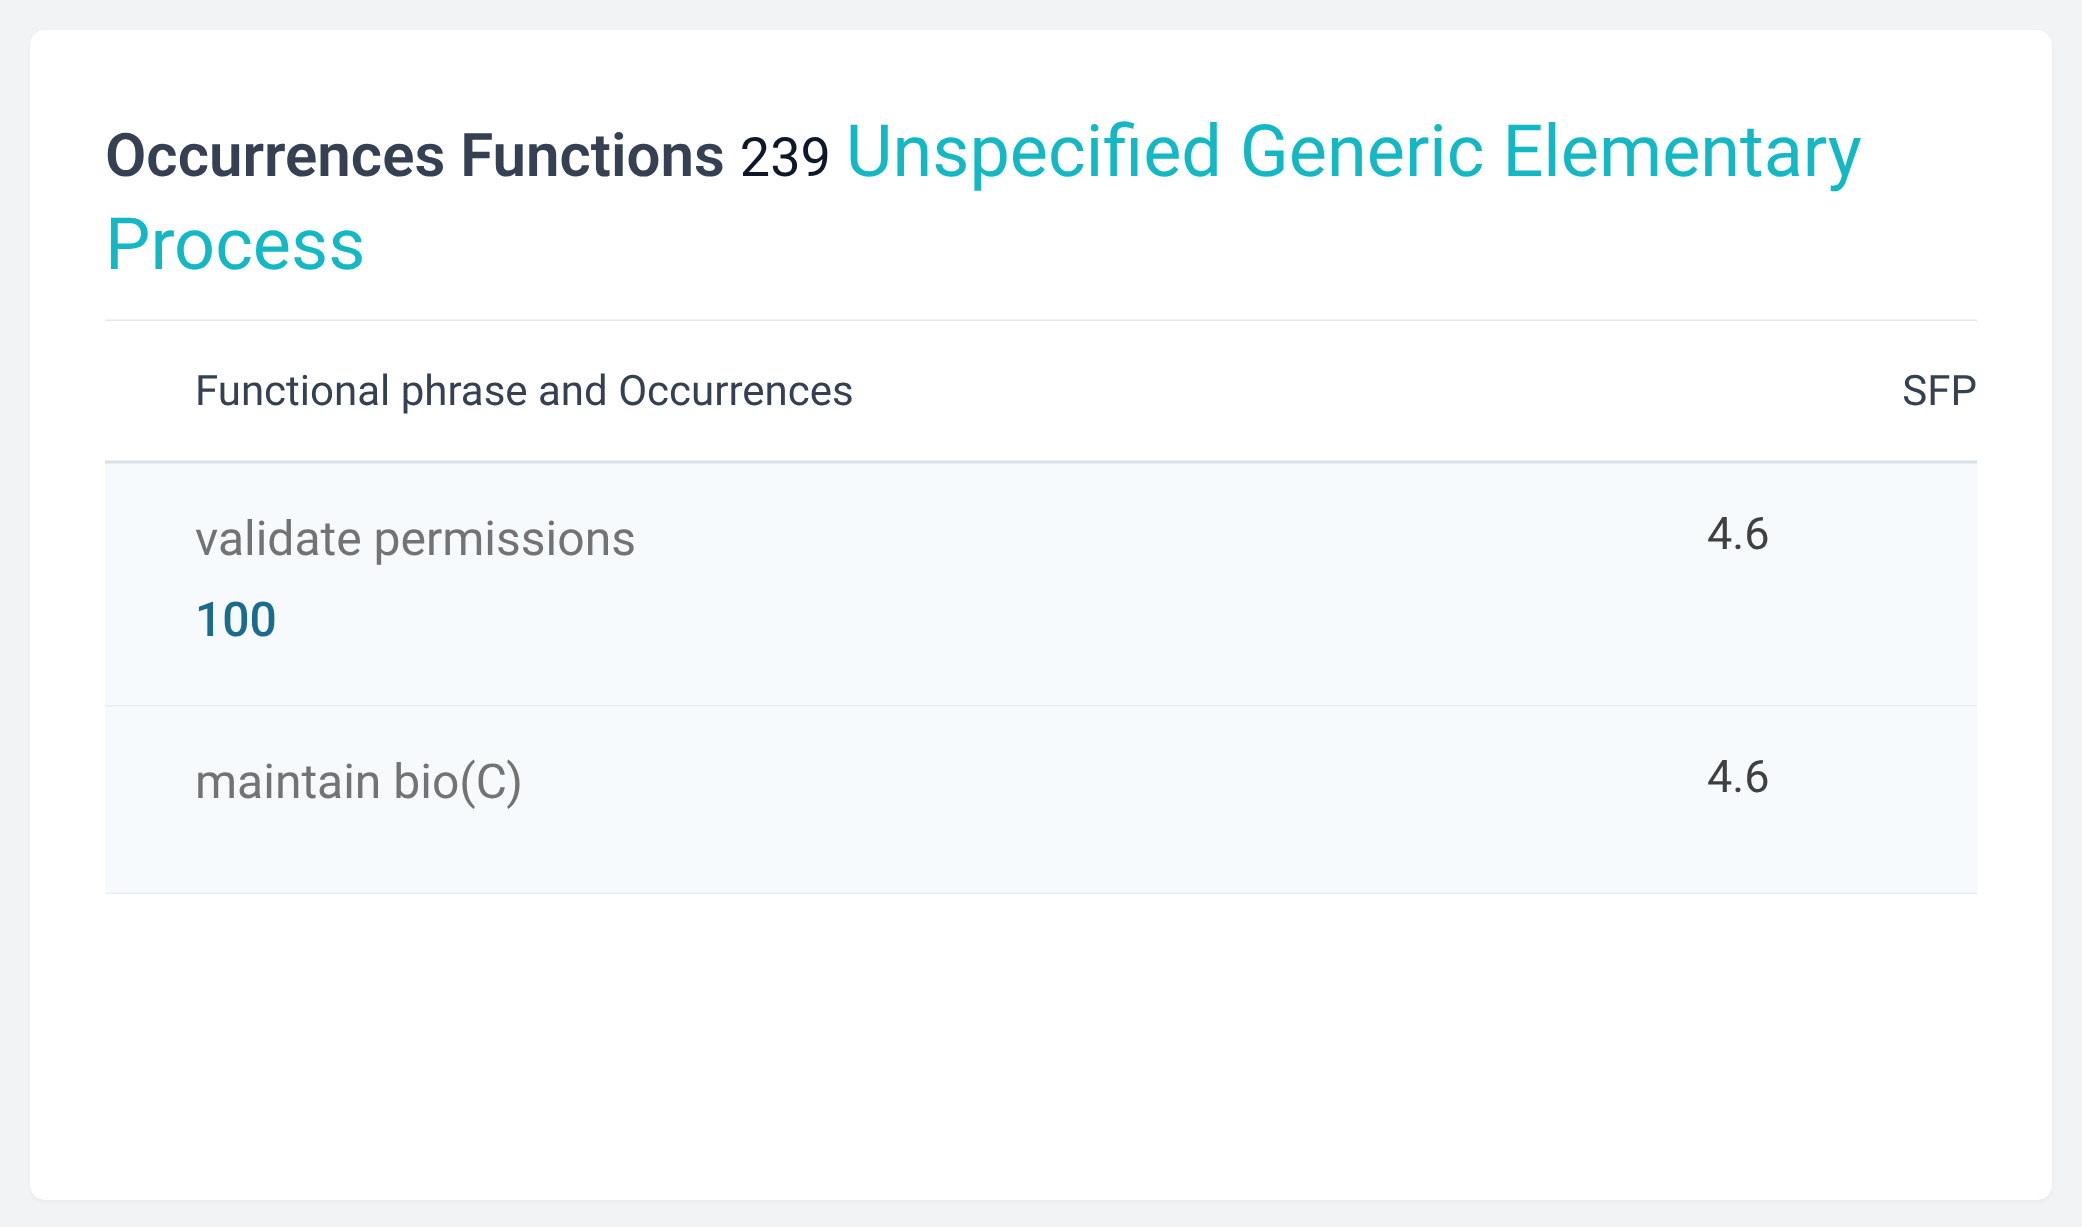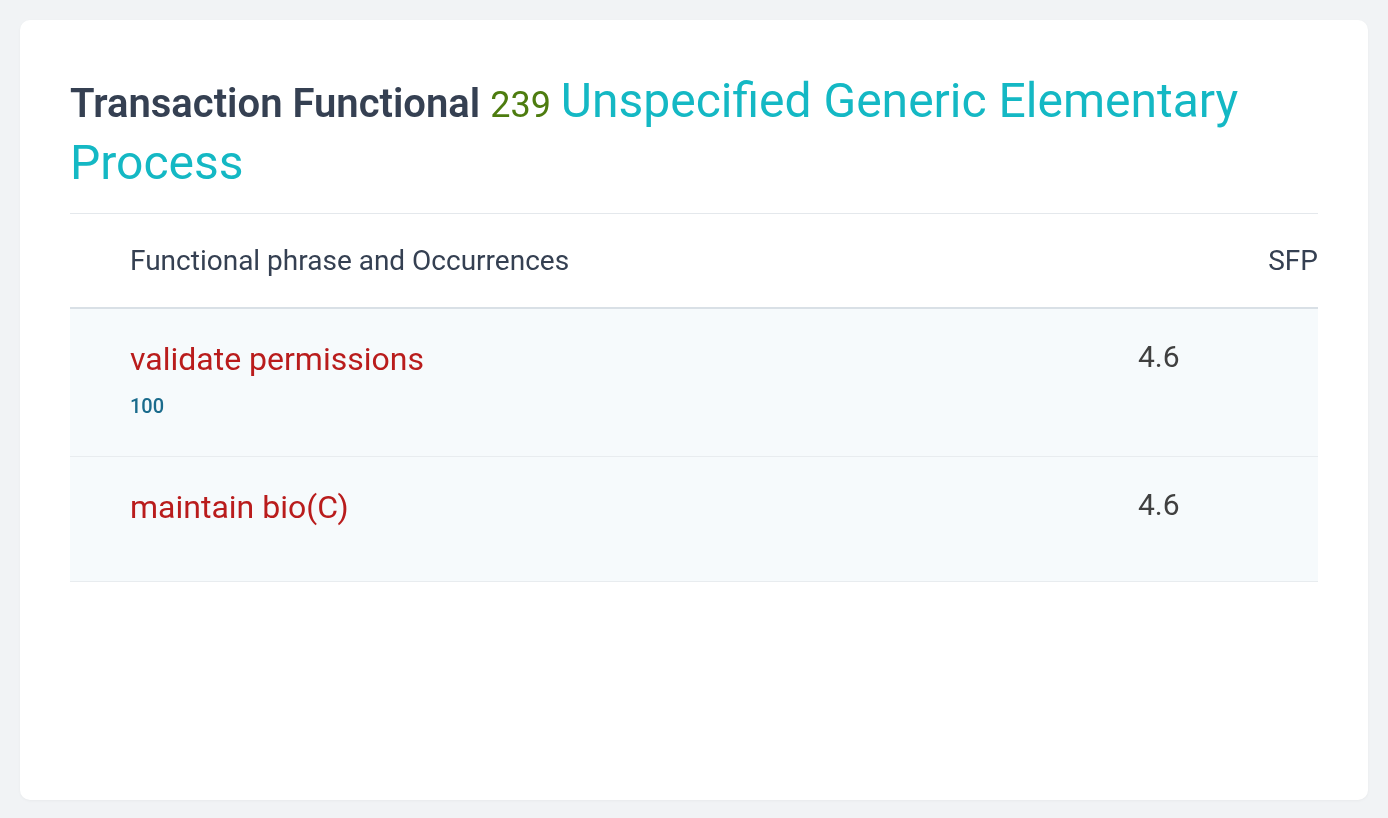--- a/index.html
+++ b/index.html
@@ -21,21 +21,21 @@
       font-size: 40px;
       font-weight: 600;
       color: #354052;
       line-height: 1.3;
       border-bottom: 1px solid #e4e8ec;
       padding-bottom: 18px;
     }
     .card-title .count {
       font-size: 36px;
       font-weight: 400;
-      color: #4d7c0f;
+      color: #0f172a;
     }
     .card-title .subtitle {
       font-size: 48px;
       font-weight: 400;
       color: #14b8c4;
     }
     table {
       width: 100%;
       border-collapse: collapse;
     }
@@ -63,45 +63,45 @@
       vertical-align: top;
     }
     tbody td.sfp-cell {
       padding-left: 0;
       font-size: 30px;
       color: #404040;
       font-weight: 400;
     }
     .phrase {
       font-size: 32px;
-      color: #b91c1c;
+      color: #737373;
       font-weight: 400;
       line-height: 1.3;
       margin-bottom: 14px;
     }
     .occurrence-list {
       list-style: none;
       padding: 0;
       margin: 0;
     }
     .occurrence-list li {
-      font-size: 20px;
+      font-size: 32px;
       color: #1a6b8c;
       font-weight: 500;
       margin-bottom: 14px;
       cursor: pointer;
     }
     .occurrence-list li:last-child { margin-bottom: 0; }
   </style>
 </head>
 <body>
 
 <div class="card">
   <h1 class="card-title">
-    <span>Transaction Functional</span>
+    <span>Occurrences Functions</span>
     <span class="count">239</span>
     <span class="subtitle">Unspecified Generic Elementary Process</span>
   </h1>
 
   <table>
     <thead>
       <tr>
         <th>Functional phrase and Occurrences</th>
         <th class="sfp-col">SFP</th>
       </tr>

